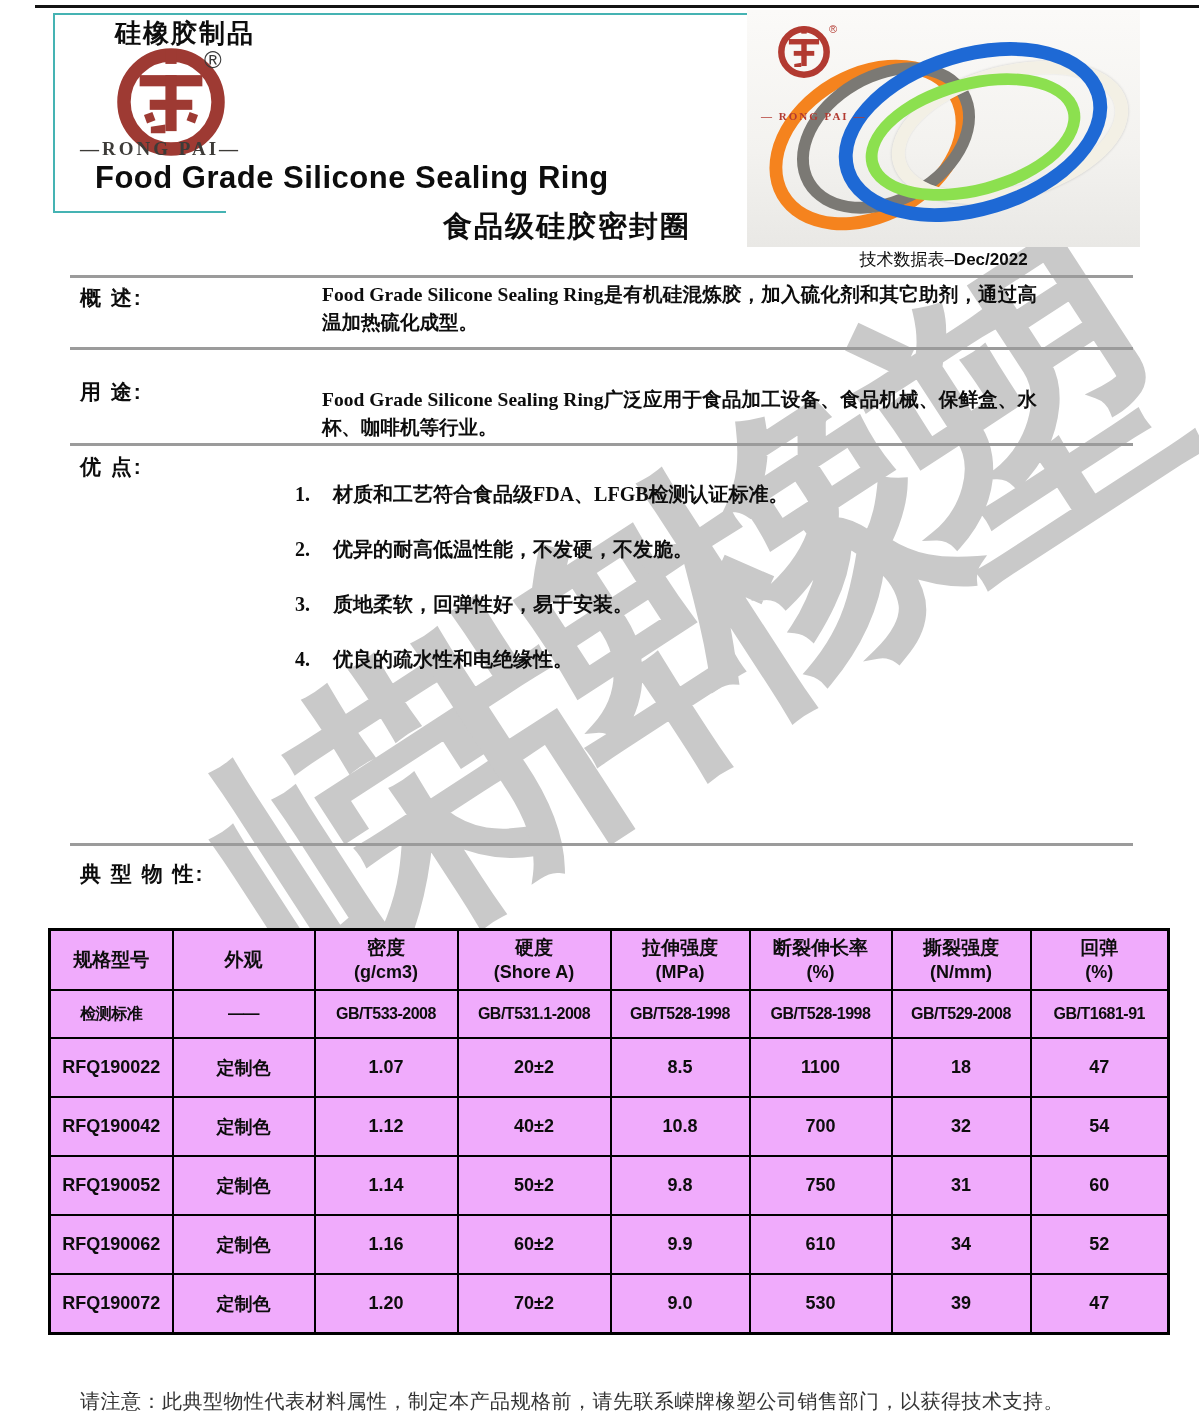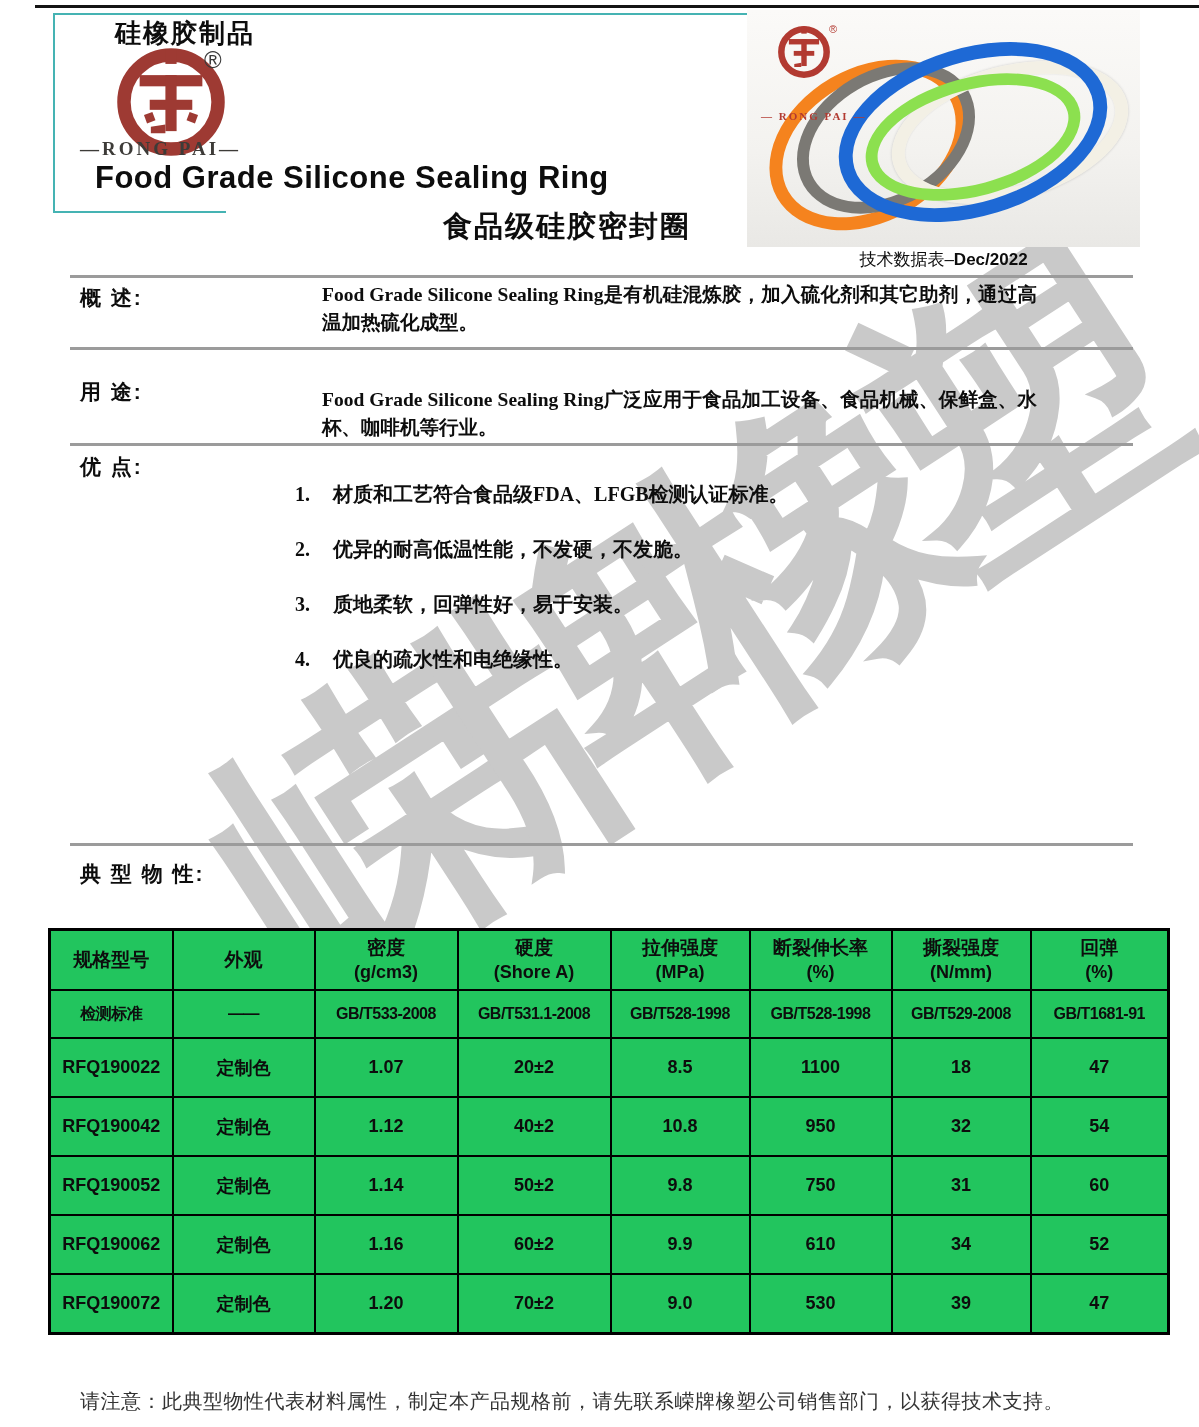--- a/index.html
+++ b/index.html
@@ -63,21 +63,21 @@
             font-size:19.5px;line-height:28px;text-align:justify;z-index:3;}
   .txt-overview{top:281px;}
   .txt-usage{top:370px;margin-top:16px;}
 
   .adv-list{left:295px;top:481px;width:600px;z-index:3;}
   .adv-item{font-family:"Liberation Serif",serif;font-weight:bold;font-size:20px;margin-bottom:28px;}
   .adv-num{display:inline-block;width:38px;}
 
   
   .props-table{left:48px;top:928px;z-index:2;}
-  table{border-collapse:collapse;table-layout:fixed;width:1119px;background:#22c55e;
+  table{border-collapse:collapse;table-layout:fixed;width:1119px;background:#f0abfc;
         border:3px solid #000;}
   col.c1{width:123px;} col.c2{width:142px;} col.c3{width:143px;} col.c4{width:153px;}
   col.c5{width:139px;} col.c6{width:142px;} col.c7{width:139px;} col.c8{width:138px;}
   th,td{border:2px solid #000;text-align:center;vertical-align:middle;padding:2px 1px;
         font-weight:bold;overflow:hidden;}
   tr.hdr th{height:54px;font-size:19px;line-height:24px;}
   tr.std td{height:42px;font-size:16px;white-space:nowrap;letter-spacing:-0.5px;}
   tr.dat td{height:53px;font-size:18px;}
   .hdr-sub{font-size:18px;font-weight:bold;}
 
@@ -225,21 +225,21 @@
             <td>1100</td>
             <td>18</td>
             <td>47</td>
           </tr>
           <tr class="dat">
             <td>RFQ190042</td>
             <td>定制色</td>
             <td>1.12</td>
             <td>40±2</td>
             <td>10.8</td>
-            <td>950</td>
+            <td>700</td>
             <td>32</td>
             <td>54</td>
           </tr>
           <tr class="dat">
             <td>RFQ190052</td>
             <td>定制色</td>
             <td>1.14</td>
             <td>50±2</td>
             <td>9.8</td>
             <td>750</td>

